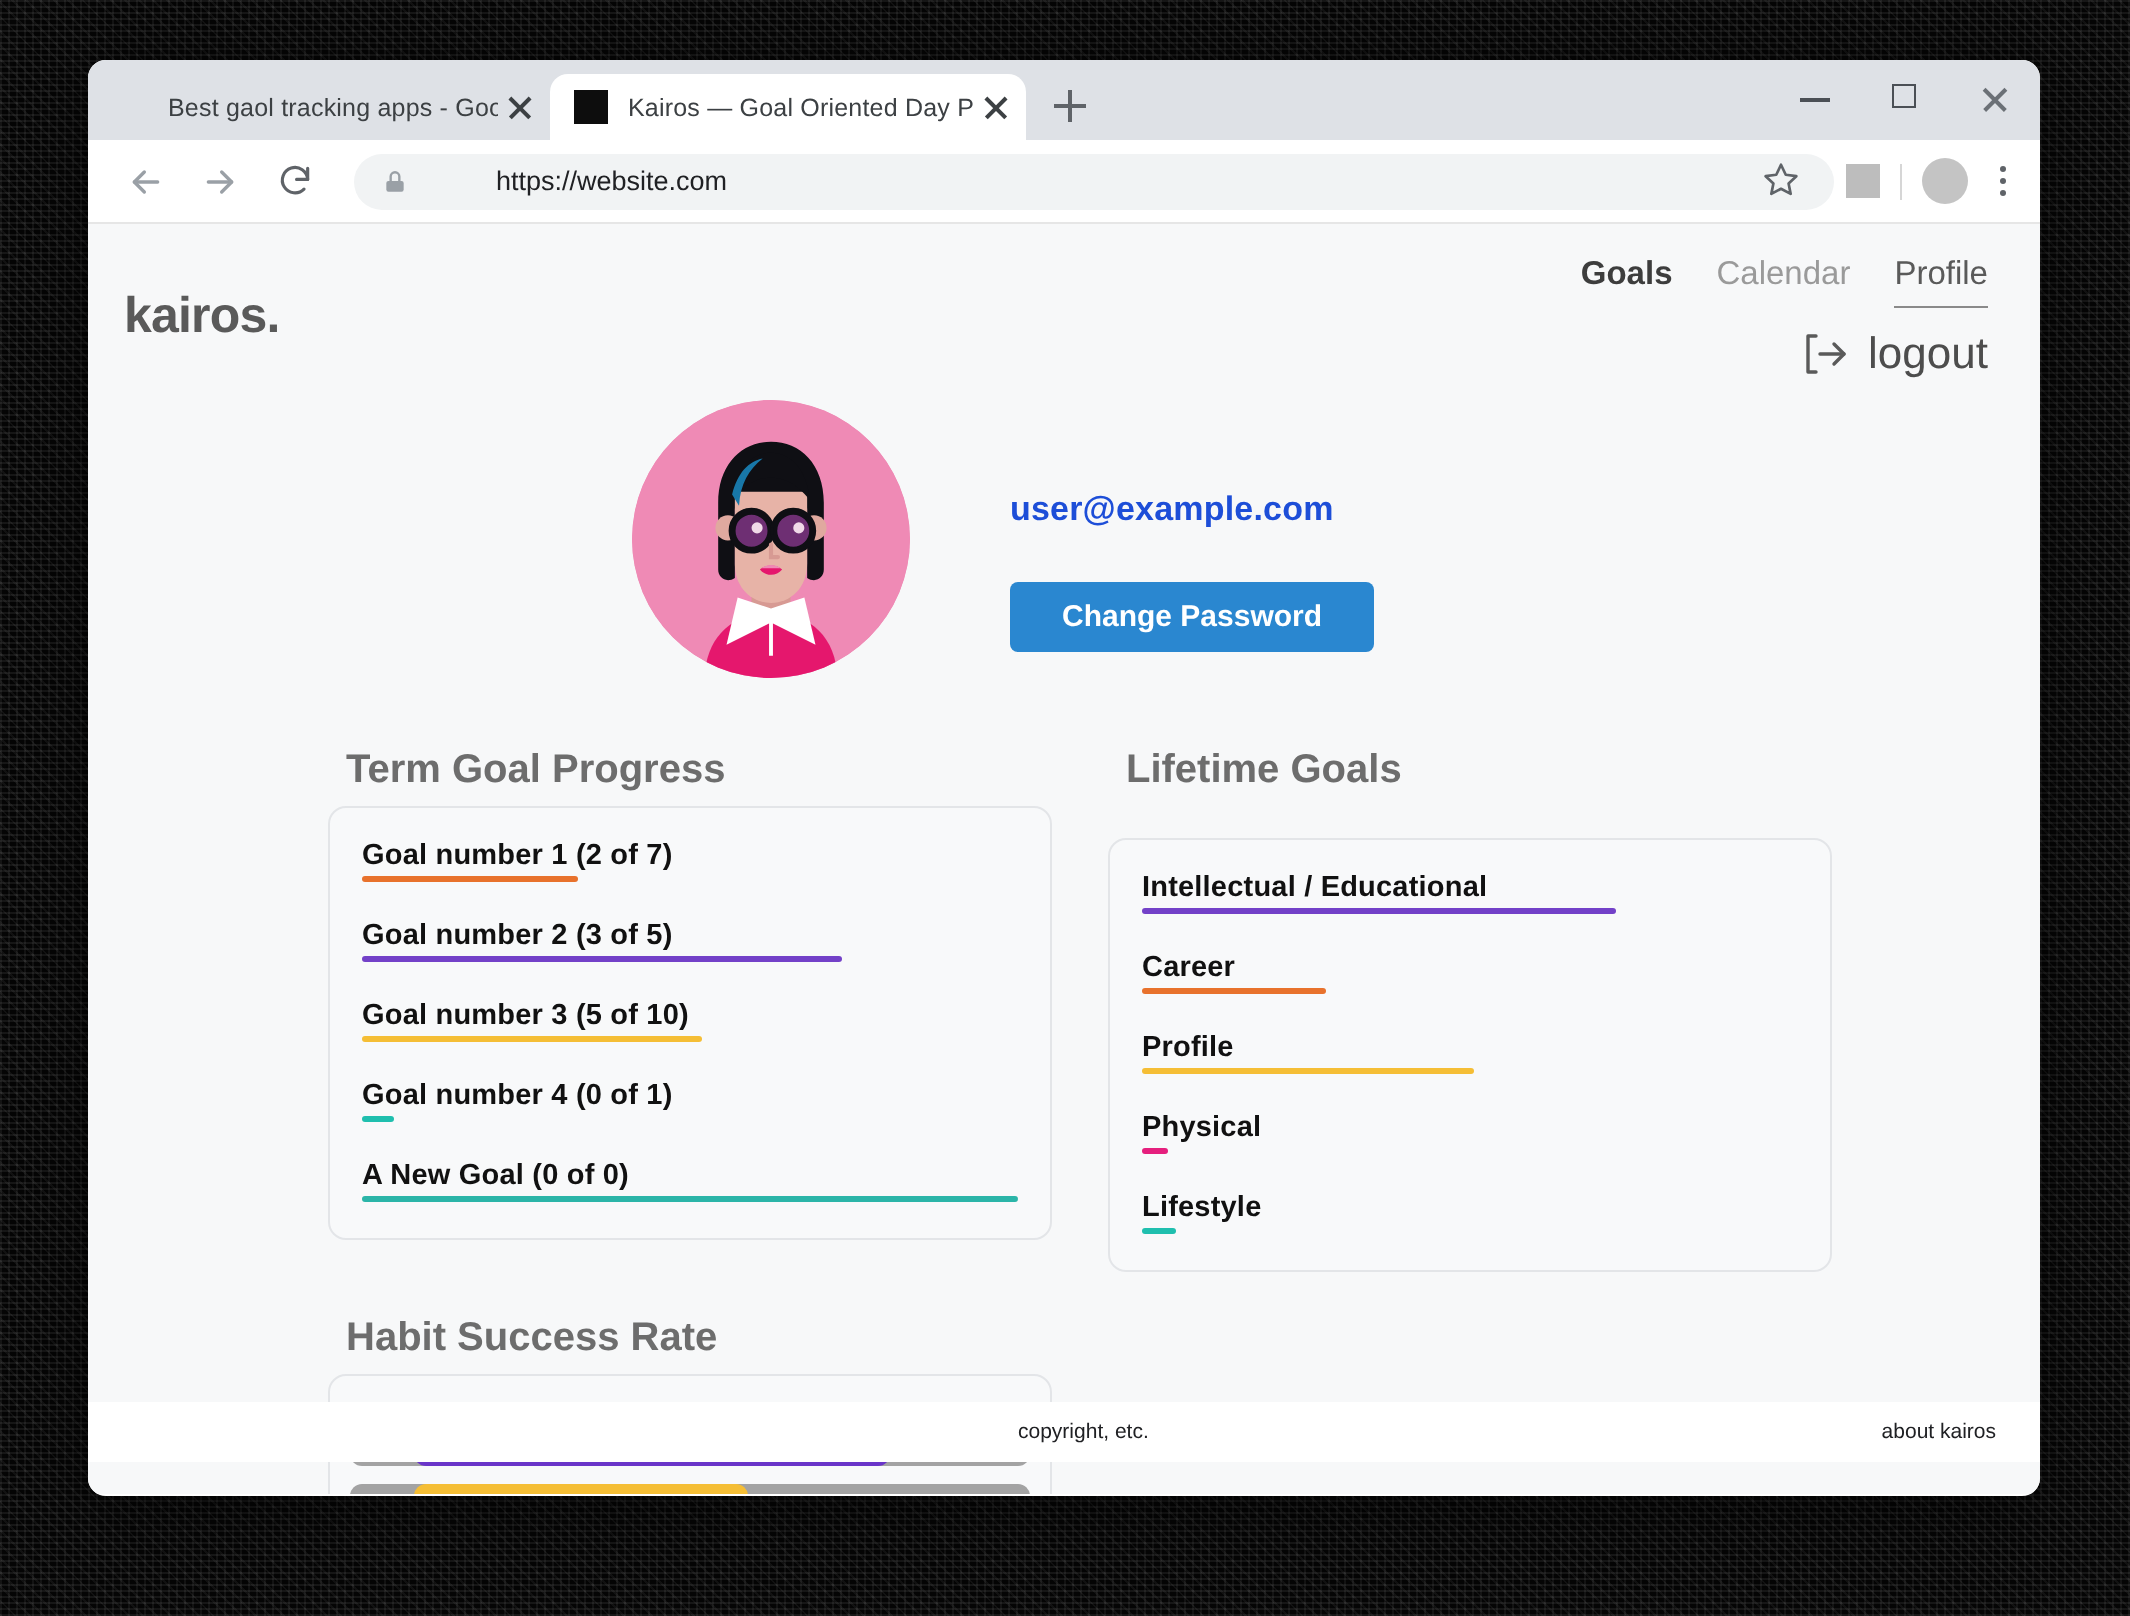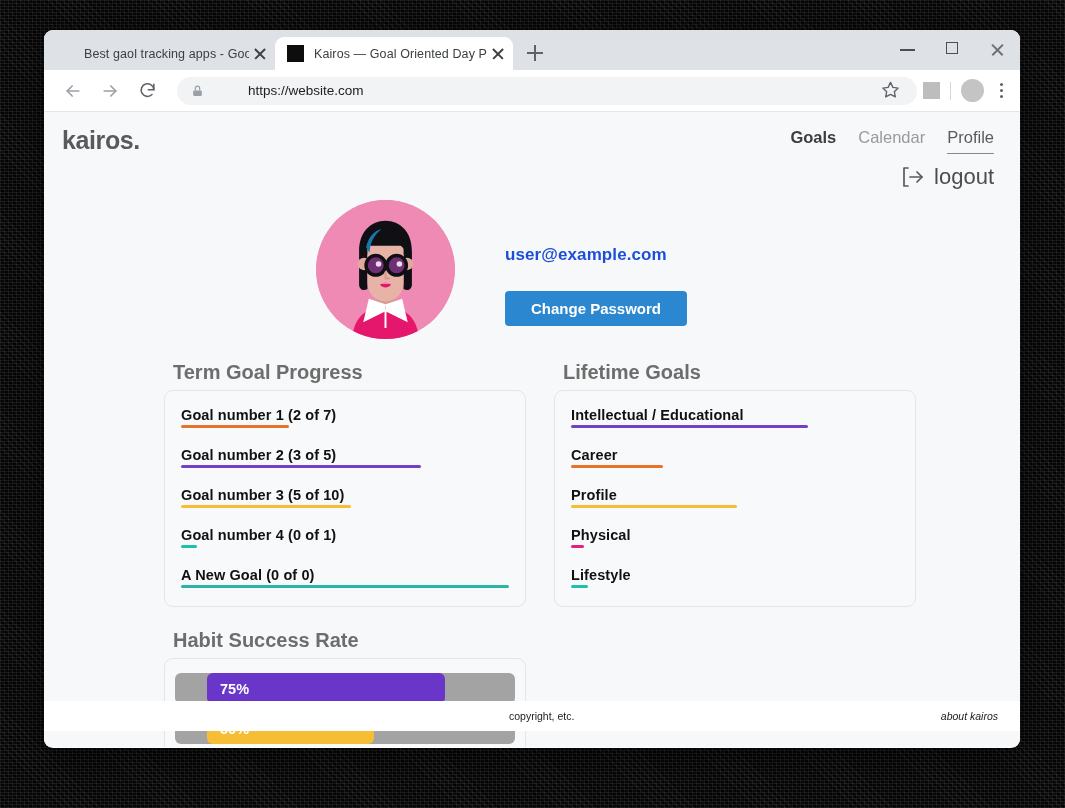--- a/index.html
+++ b/index.html
@@ -251,21 +251,21 @@
   #page {
     height: 635px;
     background: #f7f8f9;
     position: relative;
     overflow: hidden;
   }
 
   
   #site-header {
     display: flex;
-    align-items: flex-start;
+    align-items: center;
     justify-content: space-between;
     padding: 10px 26px 0 18px;
   }
   #brand {
     font-size: 25px;
     font-weight: bold;
     color: #5a5a5a;
     letter-spacing: -0.4px;
     padding-top: 4px;
   }
@@ -343,27 +343,27 @@
     cursor: pointer;
   }
 
   
   #panels {
     display: flex;
     padding: 22px 0 0 0;
   }
   .panel-col { display: flex; flex-direction: column; }
   #col-left  { margin-left: 120px; width: 362px; }
-  #col-right { margin-left: 28px;  width: 362px; }
+  #col-right { margin-left: 28px;  width: 362px; gap: 16px; }
 
   .panel-title {
     font-size: 20px;
     font-weight: bold;
     color: #6d6d6d;
-    margin: 0 0 6px 9px;
+    margin: 13px 0 6px 9px;
   }
   .panel-card {
     border: 1px solid #e3e5e8;
     border-radius: 9px;
     background: #f8f9fa;
     padding: 16px 16px 18px 16px;
     box-sizing: border-box;
   }
   .goal-row { margin-bottom: 19px; }
   .goal-row:last-child { margin-bottom: 0; }
@@ -418,21 +418,21 @@
     position: absolute;
     left: 0; right: 0; bottom: 16px;
     height: 30px;
     background: #ffffff;
     display: flex;
     align-items: center;
     font-size: 10.5px;
     color: #202124;
   }
   #footer-copyright { position: absolute; left: 465px; }
-  #footer-about { position: absolute; right: 22px; font-style: italic; }
+  #footer-about { position: absolute; right: 22px; }
 </style>
 </head>
 <body>
 
 <div id="backdrop"></div>
 
 <div id="browser-window">
 
   <div id="tab-strip">
 

